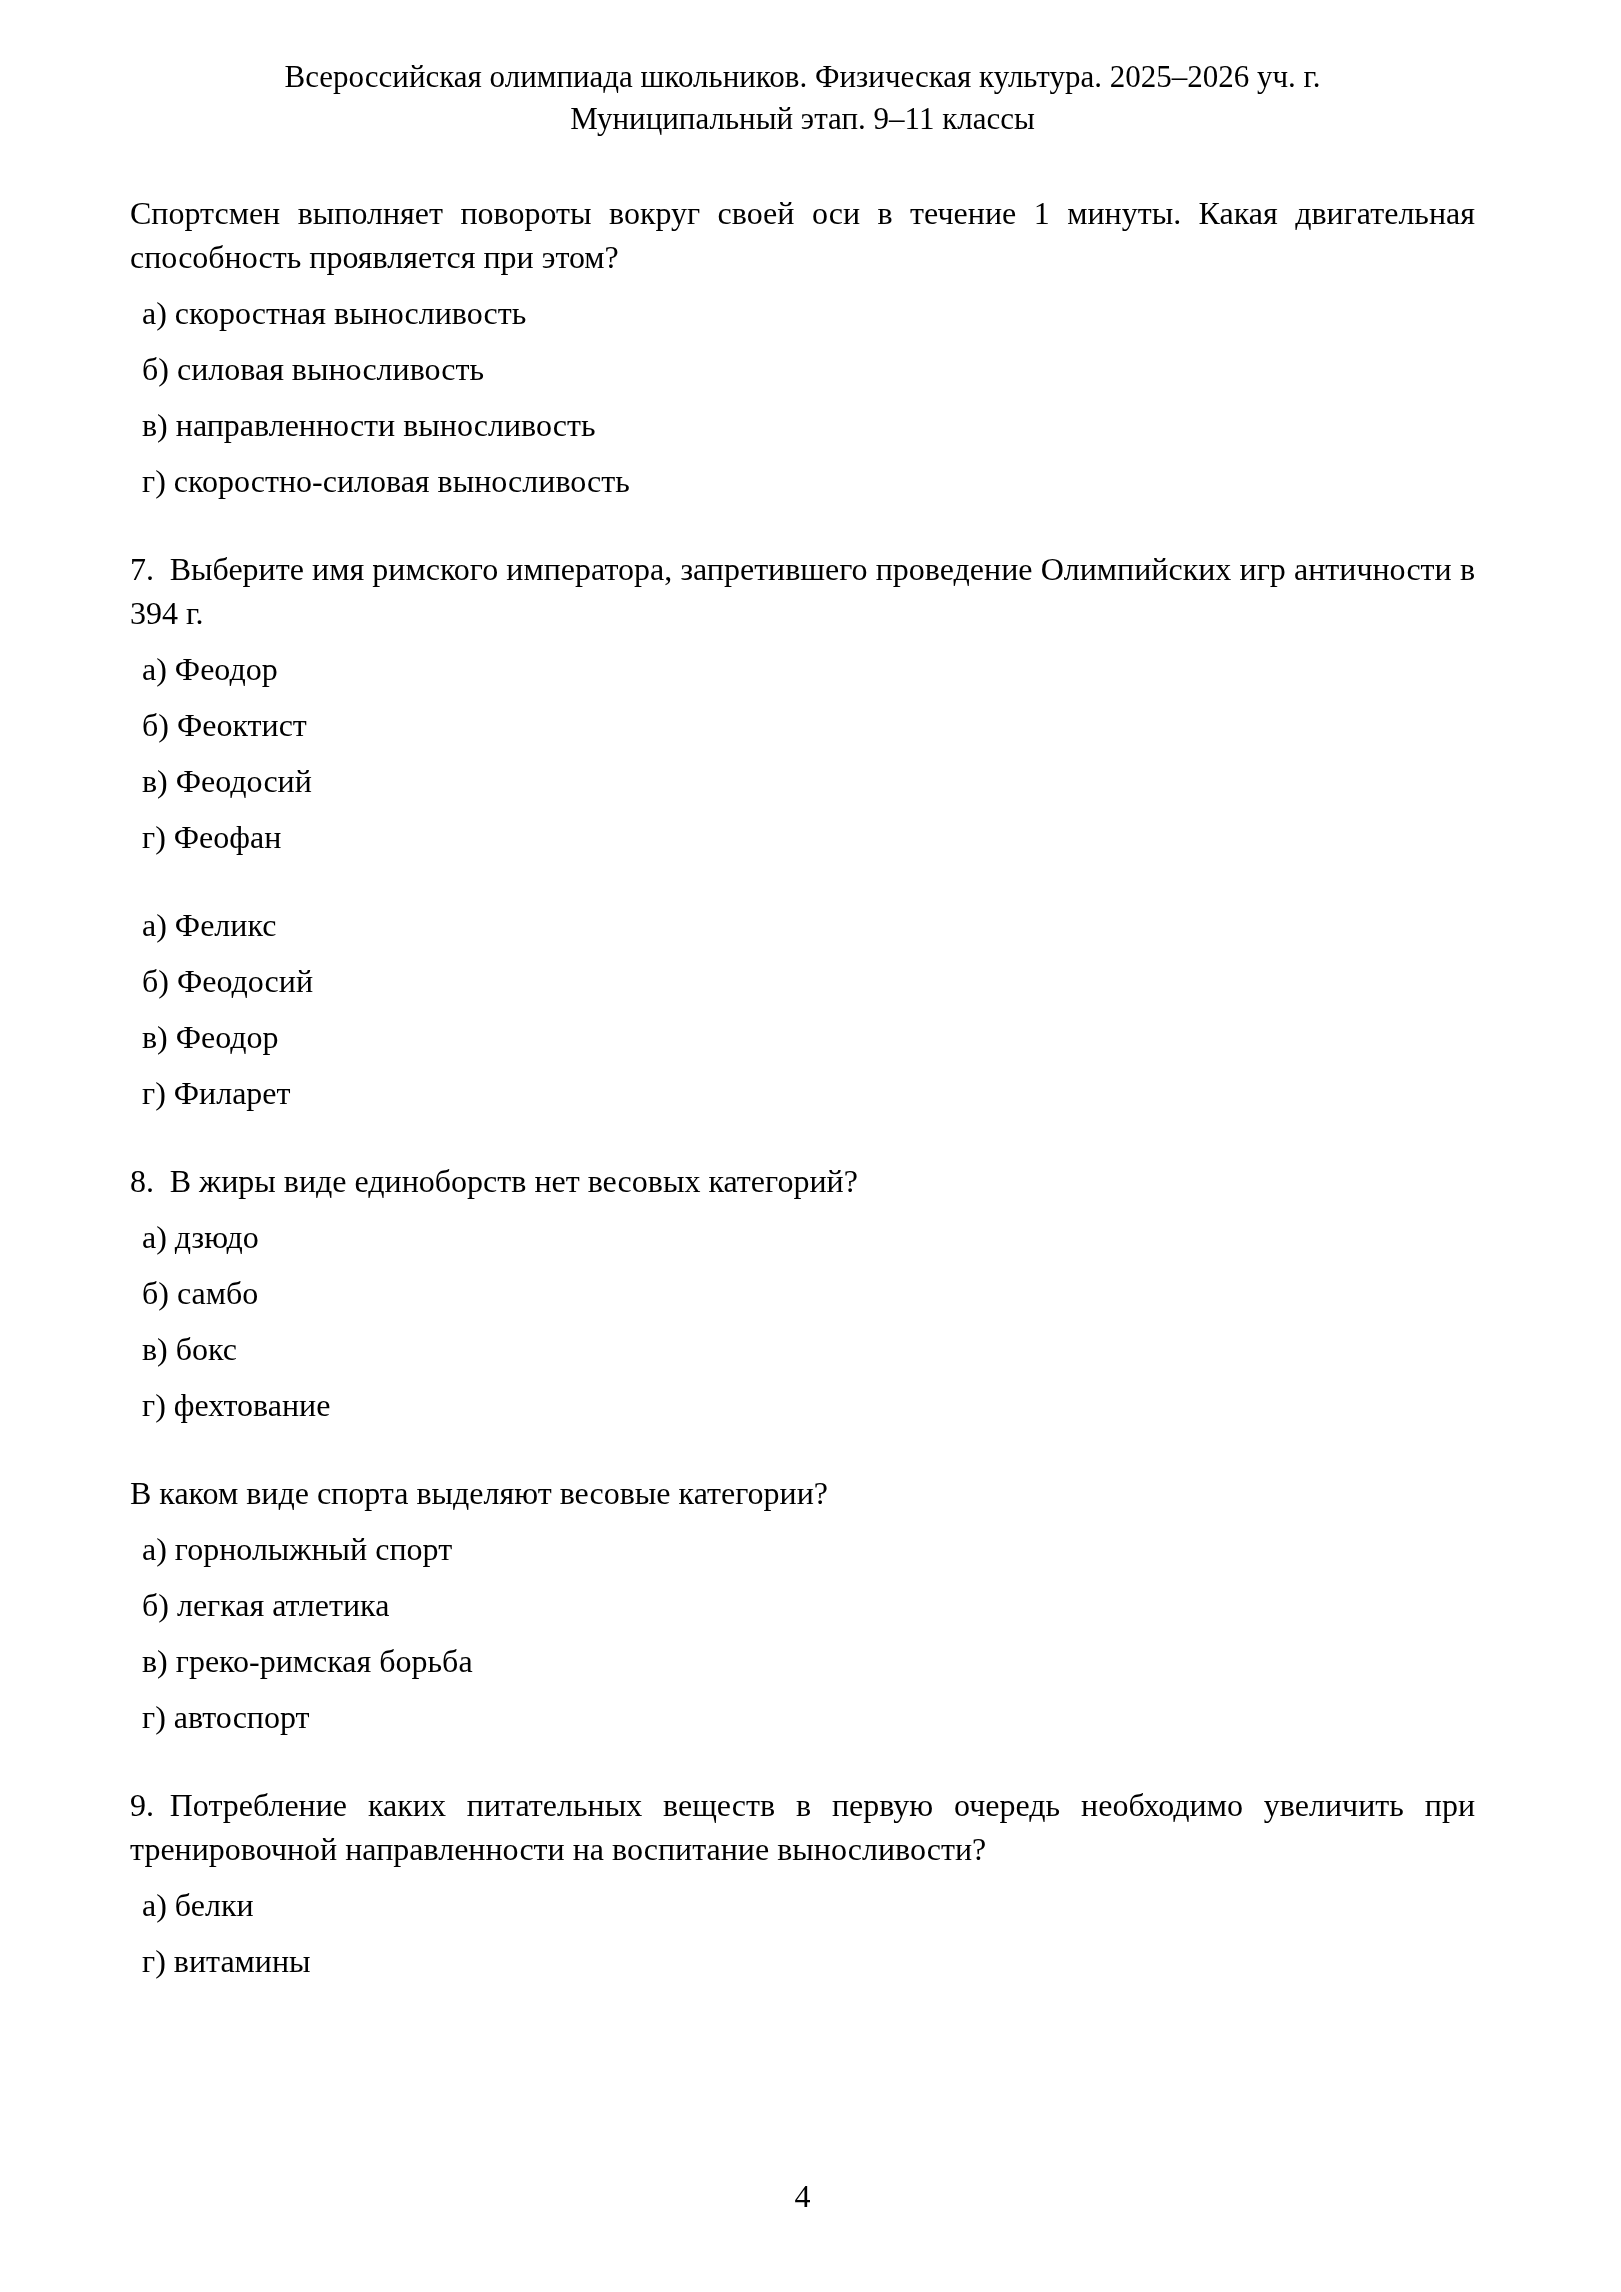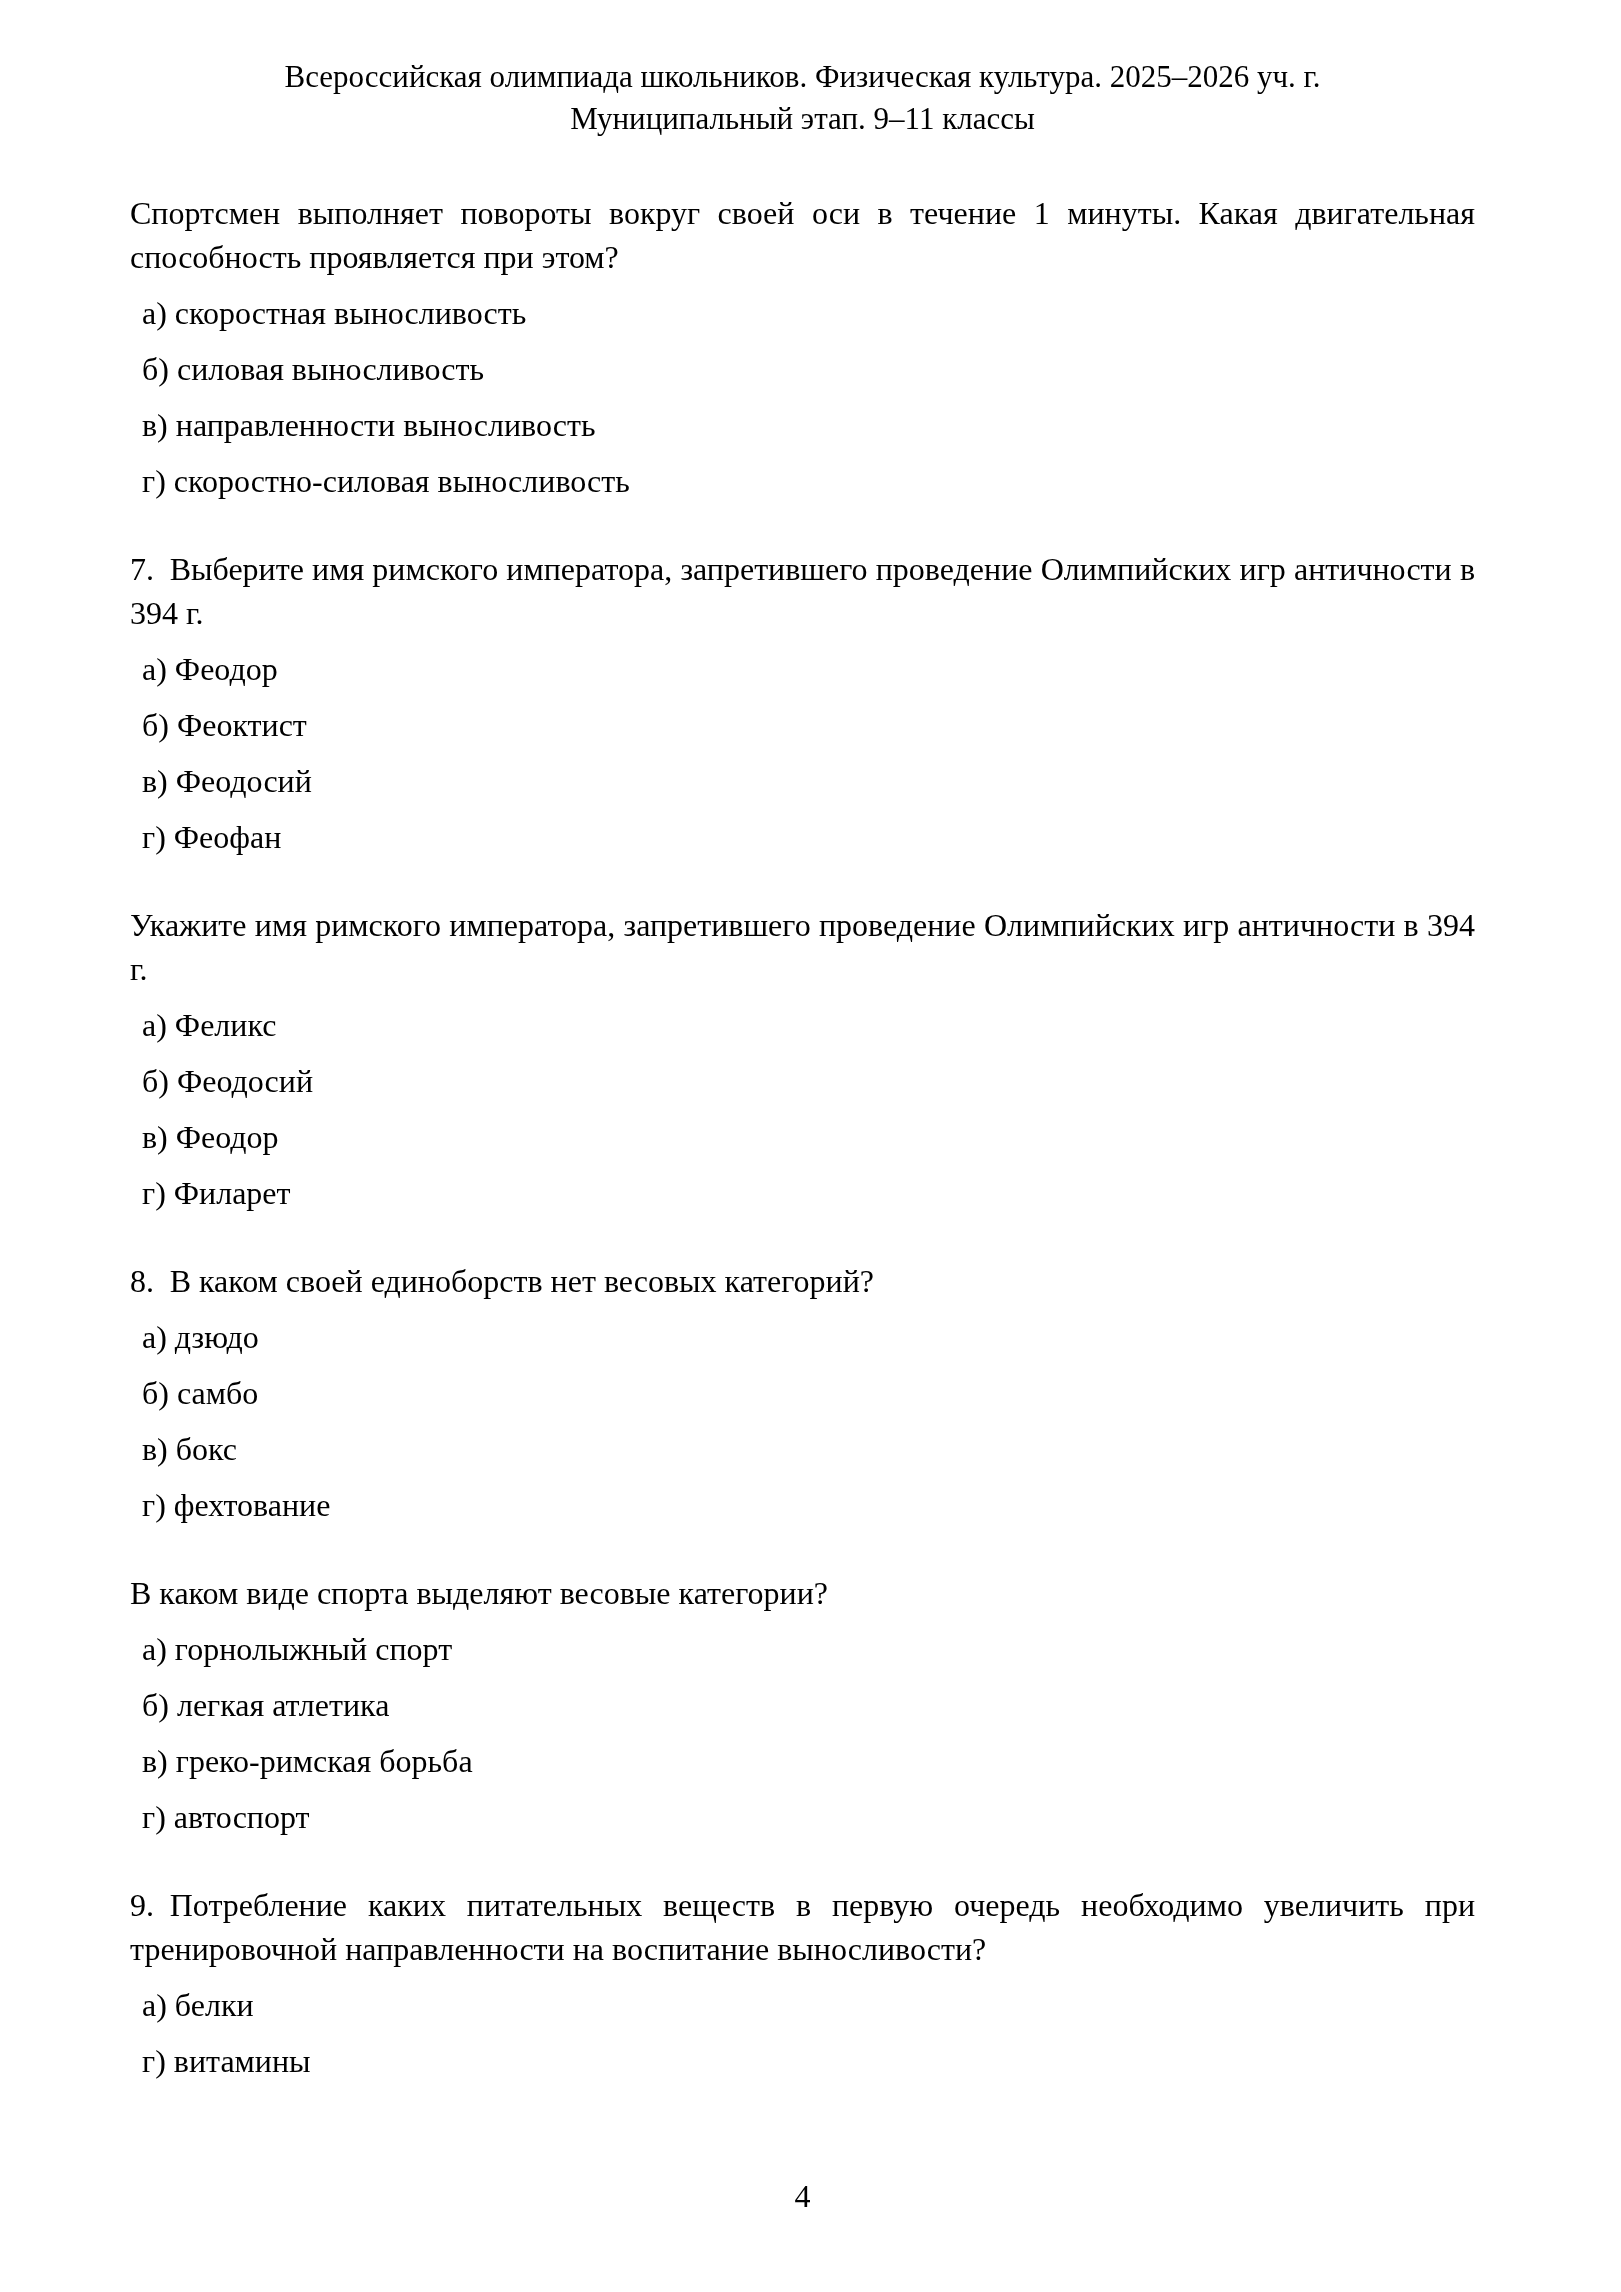--- a/index.html
+++ b/index.html
@@ -84,29 +84,28 @@
 
     <div class="question">
       <p class="qtitle"><span class="qnum">7.</span><span>Выберите имя римского императора, запретившего проведение Олимпийских игр античности в 394 г.</span></p>
       <p class="opt">а) Феодор</p>
       <p class="opt">б) Феоктист</p>
       <p class="opt">в) Феодосий</p>
       <p class="opt">г) Феофан</p>
     </div>
 
     <div class="question">
-      <p class="qtitle"><span>Укажите имя римского императора, запретившего проведение Олимпийских игр античности в 394 г.</span></p>
       <p class="opt">а) Феликс</p>
       <p class="opt">б) Феодосий</p>
       <p class="opt">в) Феодор</p>
       <p class="opt">г) Филарет</p>
     </div>
 
     <div class="question">
-      <p class="qtitle"><span class="qnum">8.</span><span>В каком своей единоборств нет весовых категорий?</span></p>
+      <p class="qtitle"><span class="qnum">8.</span><span>В жиры виде единоборств нет весовых категорий?</span></p>
       <p class="opt">а) дзюдо</p>
       <p class="opt">б) самбо</p>
       <p class="opt">в) бокс</p>
       <p class="opt">г) фехтование</p>
     </div>
 
     <div class="question">
       <p class="qtitle"><span>В каком виде спорта выделяют весовые категории?</span></p>
       <p class="opt">а) горнолыжный спорт</p>
       <p class="opt">б) легкая атлетика</p>

